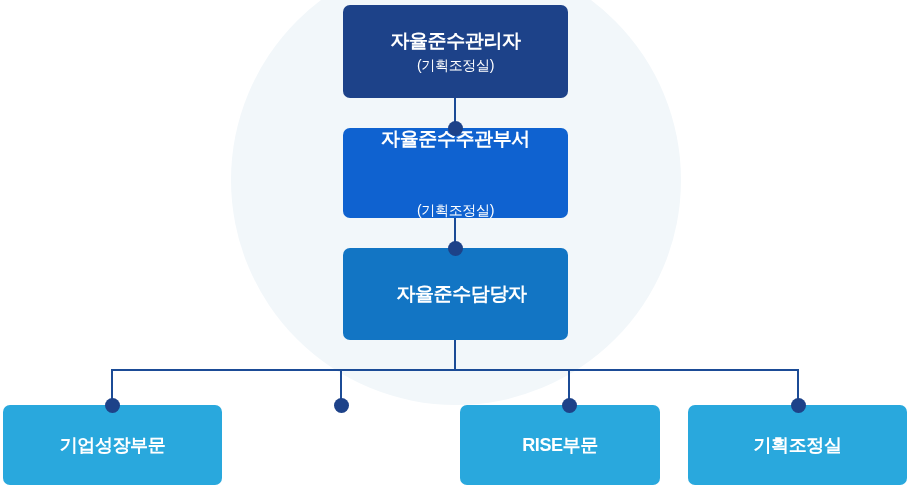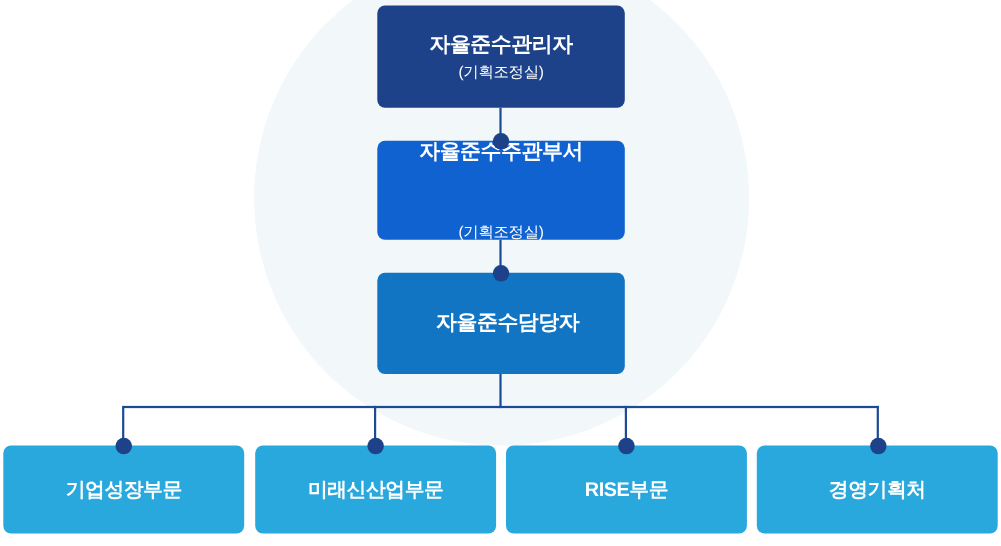--- a/index.html
+++ b/index.html
@@ -128,25 +128,22 @@
   </div>
 
   <div class="node-box lvl3" style="left:343px; top:248px; width:225px; height:92px;padding-left:12px;">
     <div class="node-title">자율준수담당자</div>
   </div>
 
   <div class="node-box lvl4" style="left:3px; top:405px; width:219px; height:80px;">
     <div class="leaf-title">기업성장부문</div>
   </div>
 
-  <div class="node-box lvl4" style="left:232px; top:405px; width:219px; height:80px;">
-    <div class="leaf-title">미래신산업부문</div>
-  </div>
 
-  <div class="node-box lvl4" style="left:460px; top:405px; width:219px; height:80px;">
+  <div class="node-box lvl4" style="left:460px; top:405px; width:200px; height:80px;">
     <div class="leaf-title">RISE부문</div>
   </div>
 
   <div class="node-box lvl4" style="left:688px; top:405px; width:219px; height:80px;">
-    <div class="leaf-title">경영기획처</div>
+    <div class="leaf-title">기획조정실</div>
   </div>
 
 </div>
 
 </body></html>

